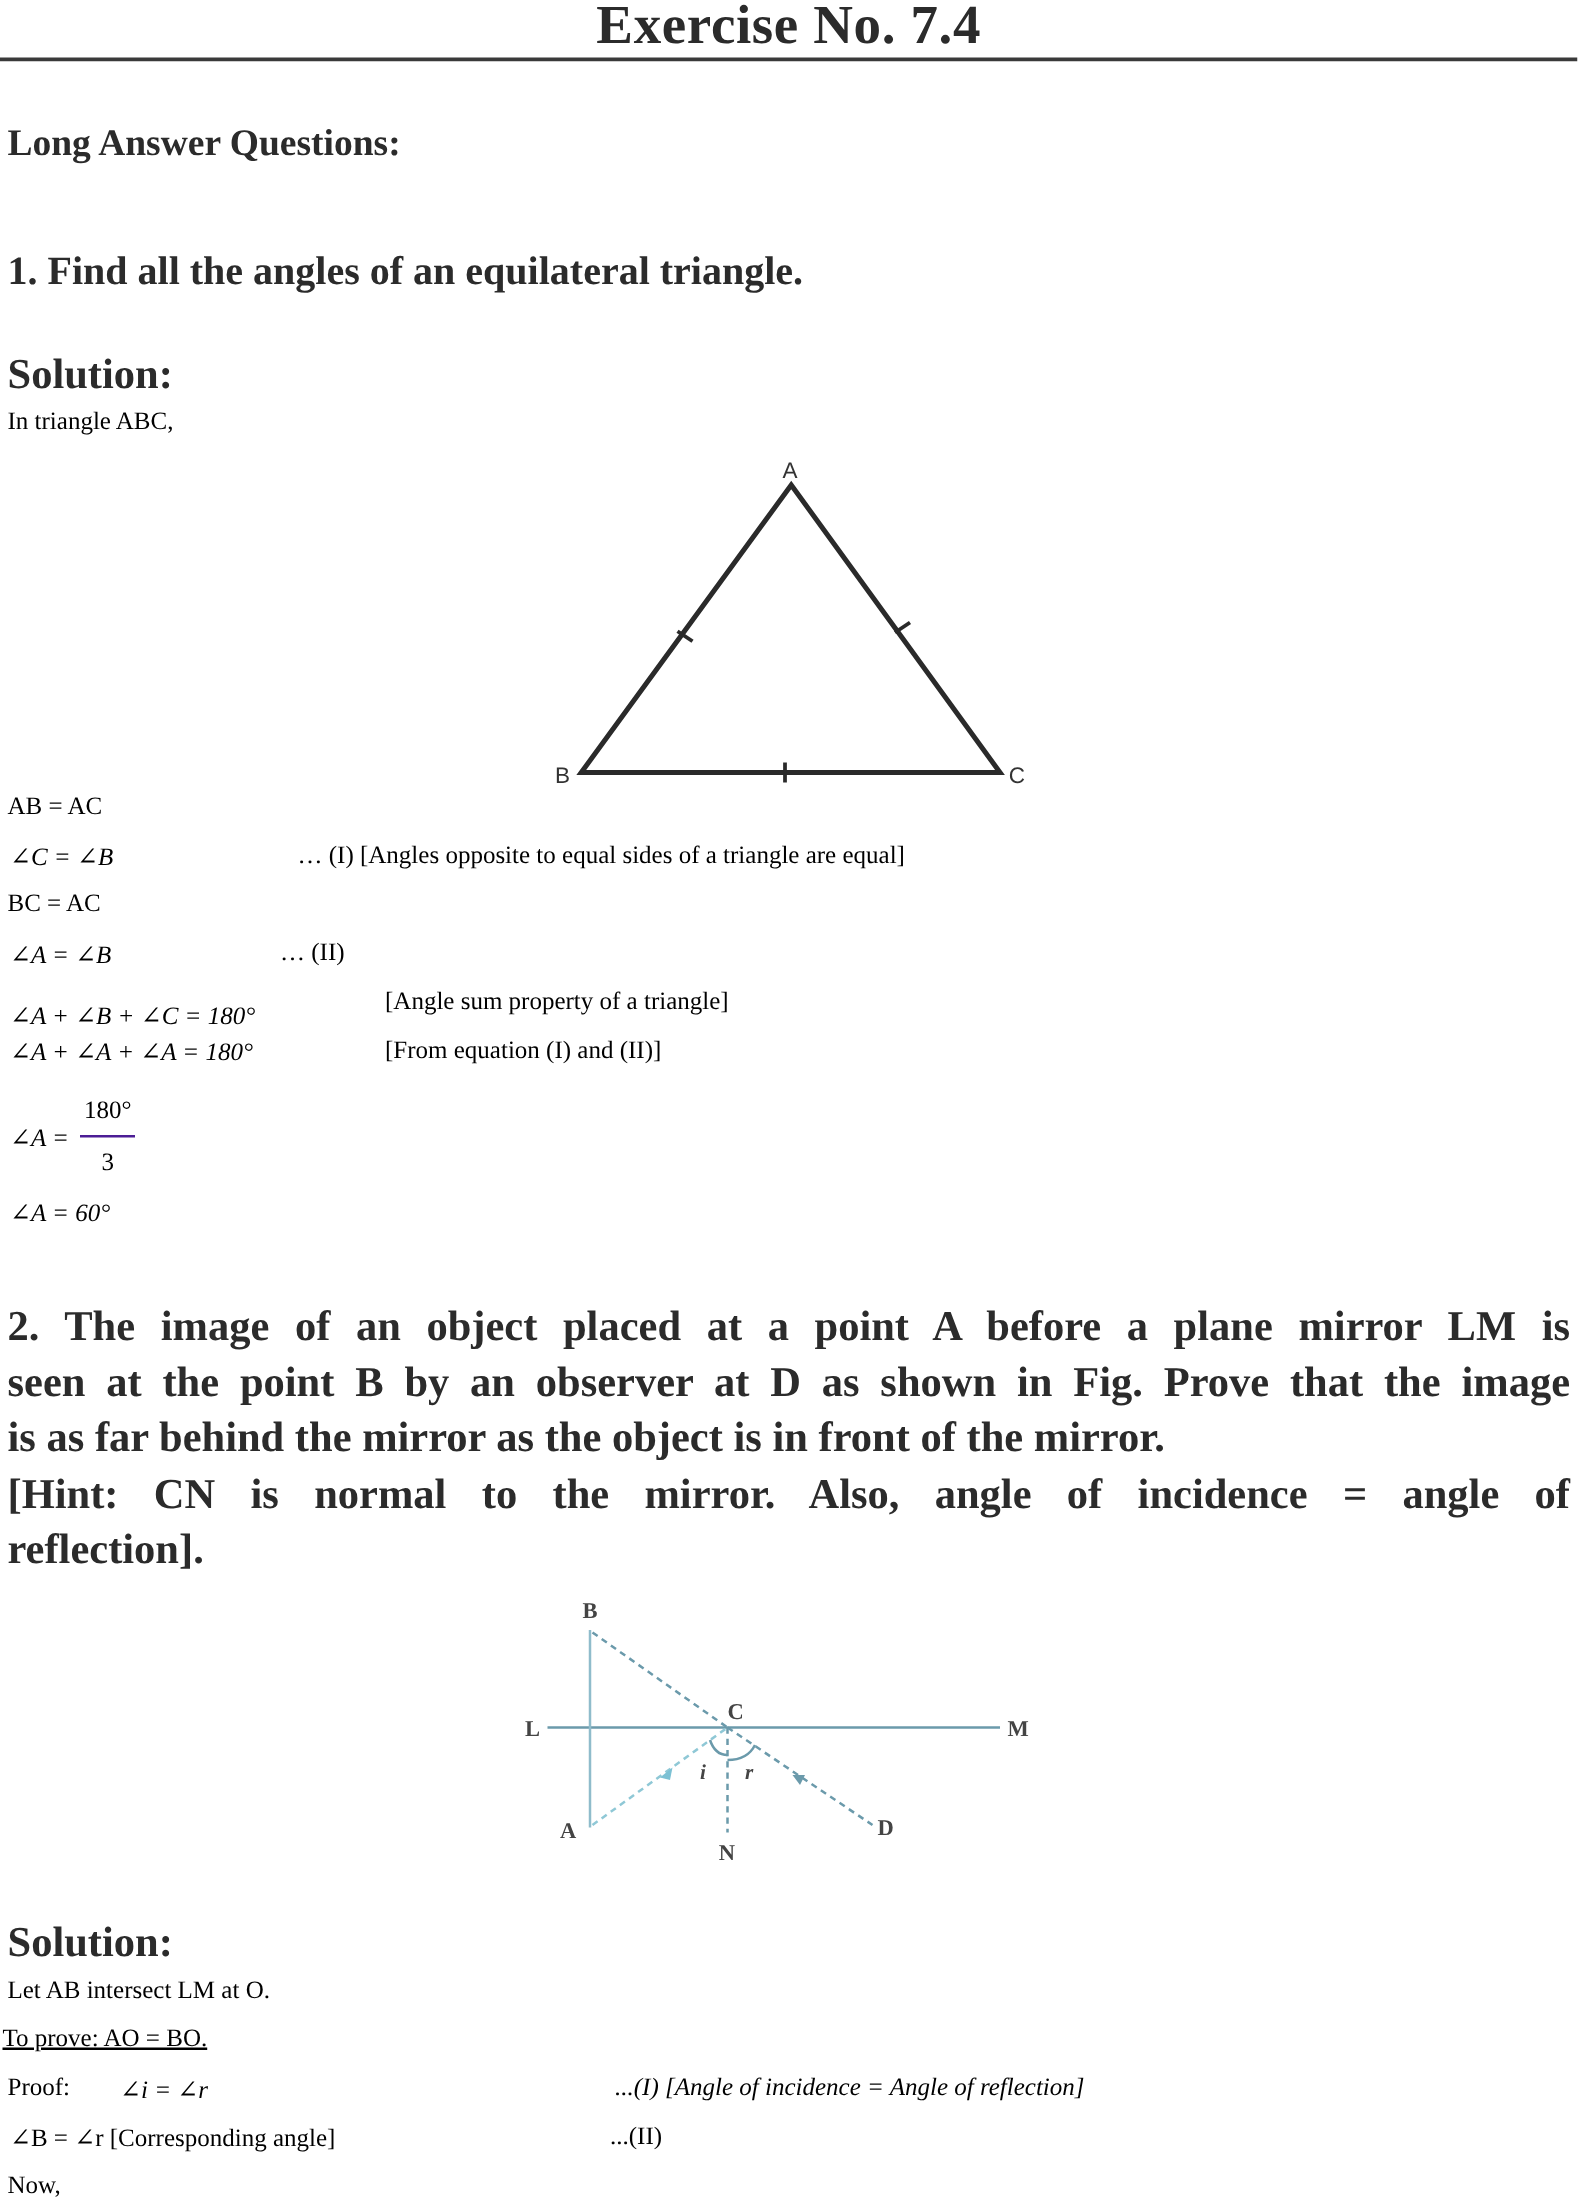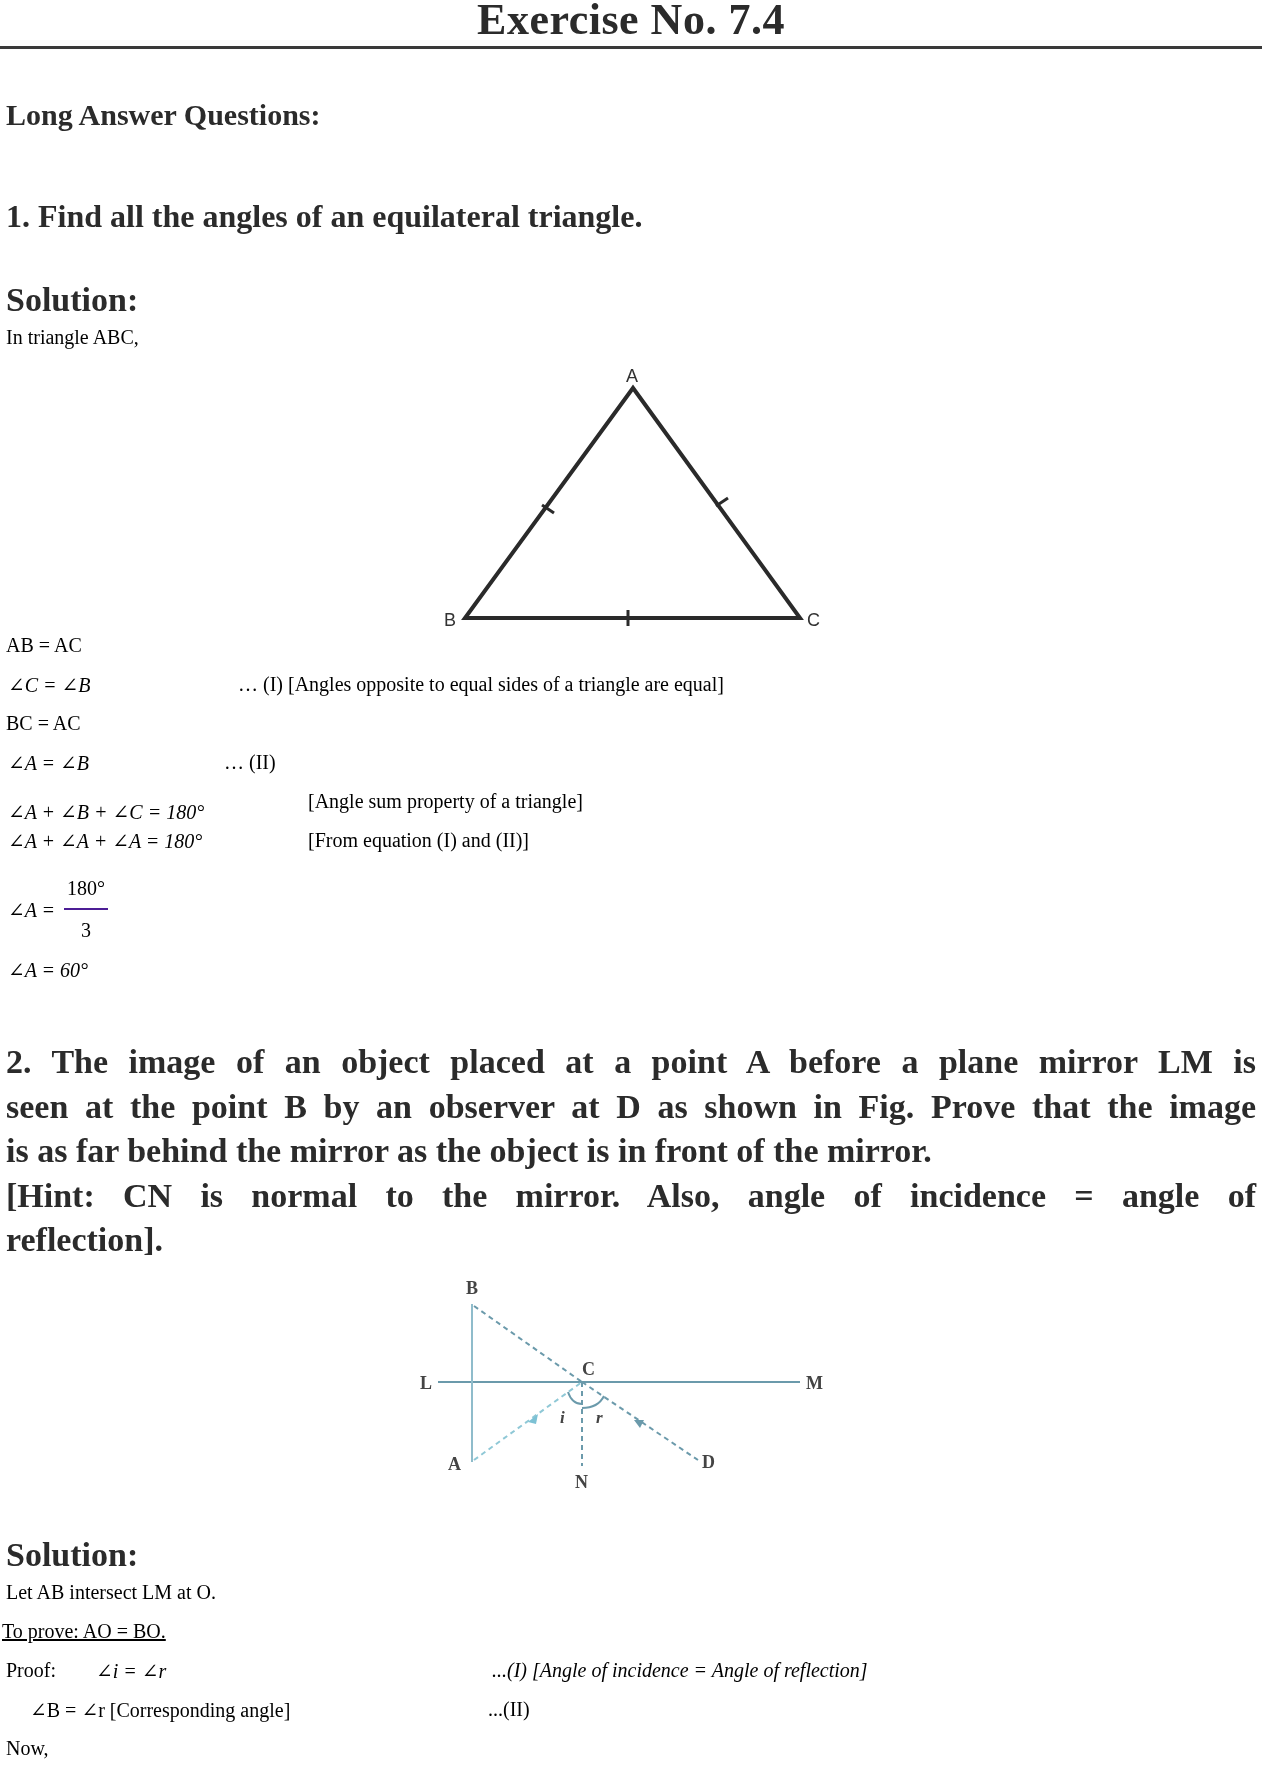--- a/index.html
+++ b/index.html
@@ -178,16 +178,16 @@
 </svg>
 
 <div class="abs solution-label" style="left:6px; top:1536px;">Solution:</div>
 <div class="abs body-text" style="left:6px; top:1581px;">Let AB intersect LM at O.</div>
 <div class="abs body-text" style="left:2px; top:1620px;text-decoration:underline;">To prove: AO = BO.</div>
 
 <div class="abs body-text" style="left:6px; top:1659px;">Proof:</div>
 <div class="abs body-text" style="left:96px; top:1659px; font-style:italic;">∠i = ∠r</div>
 <div class="abs body-text" style="left:492px; top:1659px;font-style:italic;">...(I) [Angle of incidence = Angle of reflection]</div>
 
-<div class="abs body-text" style="left:8px; top:1698px;margin-left:22px;">∠B = ∠r [Corresponding angle]</div>
+<div class="abs body-text" style="left:8px; top:1698px;">∠B = ∠r [Corresponding angle]</div>
 <div class="abs body-text" style="left:488px; top:1698px;">...(II)</div>
 
 <div class="abs body-text" style="left:6px; top:1737px;">Now,</div>
 
 </body></html>

